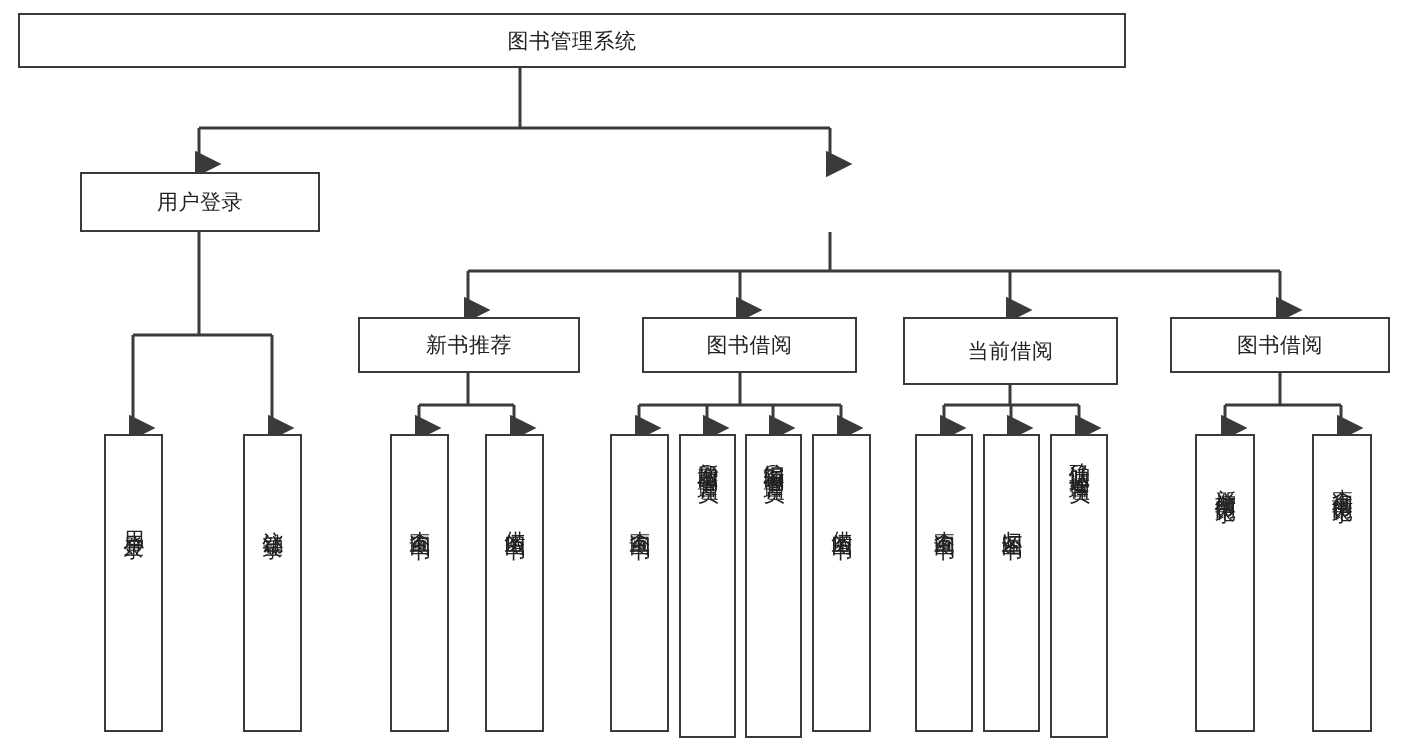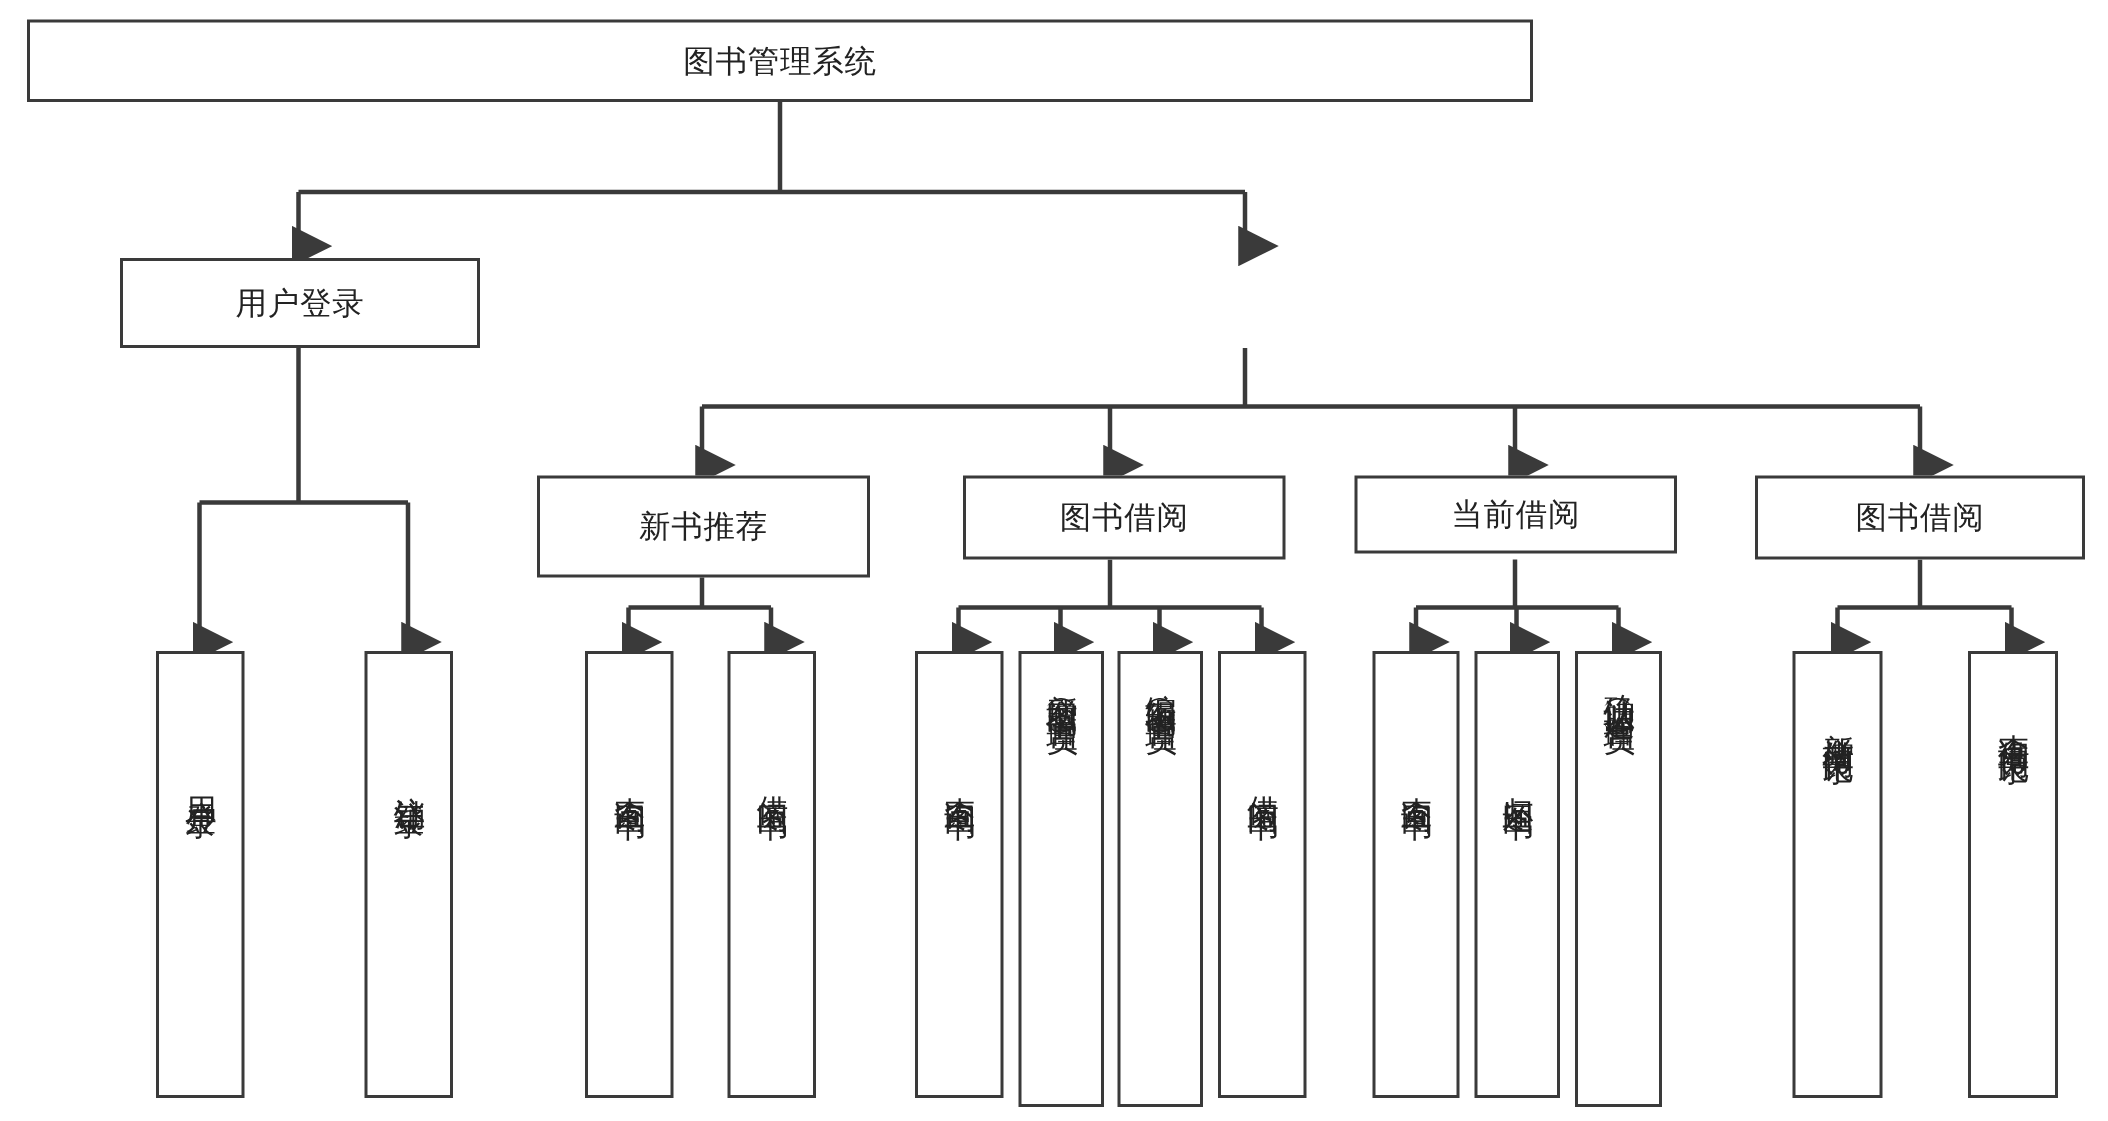--- a/index.html
+++ b/index.html
@@ -114,27 +114,27 @@
       <path d="M 1011 405 L 1011 428" marker-end="url(#arrow)"></path>
       <path d="M 1079 405 L 1079 428" marker-end="url(#arrow)"></path>
 
       <path d="M 1280 373 L 1280 405"></path>
       <path d="M 1225 405 L 1341 405"></path>
       <path d="M 1225 405 L 1225 428" marker-end="url(#arrow)"></path>
       <path d="M 1341 405 L 1341 428" marker-end="url(#arrow)"></path>
     </g>
   </svg>
 
-  <div class="node horiz" style="left:18px; top:13px; width:1004px; height:55px;">图书管理系统</div>
+  <div class="node horiz" style="left:18px; top:13px; width:1108px; height:55px;">图书管理系统</div>
 
   <div class="node horiz" style="left:80px; top:172px; width:240px; height:60px;">用户登录</div>
 
-  <div class="node horiz" style="left:358px; top:317px; width:222px; height:68px;">新书推荐</div>
+  <div class="node horiz" style="left:358px; top:317px; width:222px; height:56px;">新书推荐</div>
   <div class="node horiz" style="left:642px; top:317px; width:215px; height:56px;">图书借阅</div>
-  <div class="node horiz" style="left:903px; top:317px; width:215px; height:52px;">当前借阅</div>
+  <div class="node horiz" style="left:903px; top:317px; width:215px; height:68px;">当前借阅</div>
   <div class="node horiz" style="left:1170px; top:317px; width:220px; height:56px;">图书借阅</div>
 
   <div class="node vert" style="left:104px; top:434px; width:59px; height:298px;">
     <span style="margin-top:72px;">用户登录</span>
   </div>
   <div class="node vert" style="left:243px; top:434px; width:59px; height:298px;">
     <span style="margin-top:72px;">注销登录</span>
   </div>
 
   <div class="node vert" style="left:390px; top:434px; width:59px; height:298px;">

